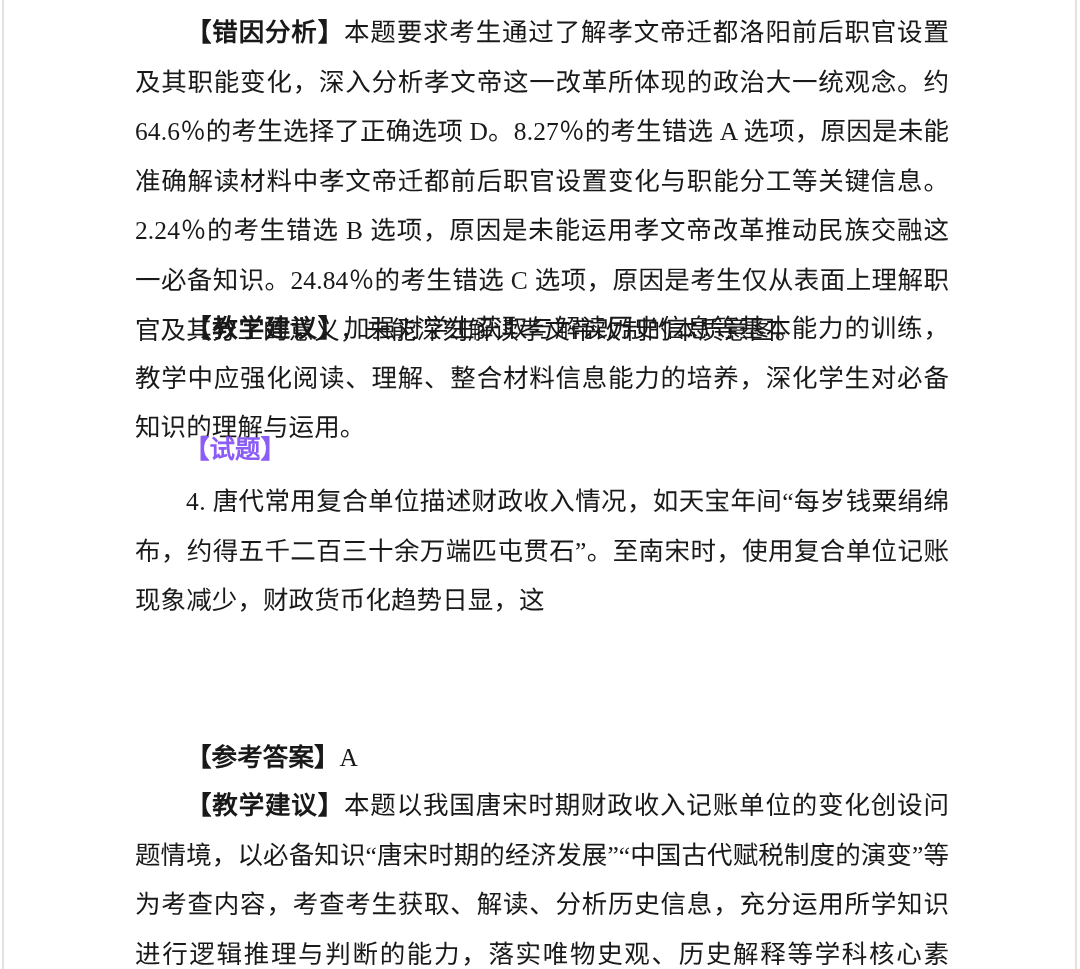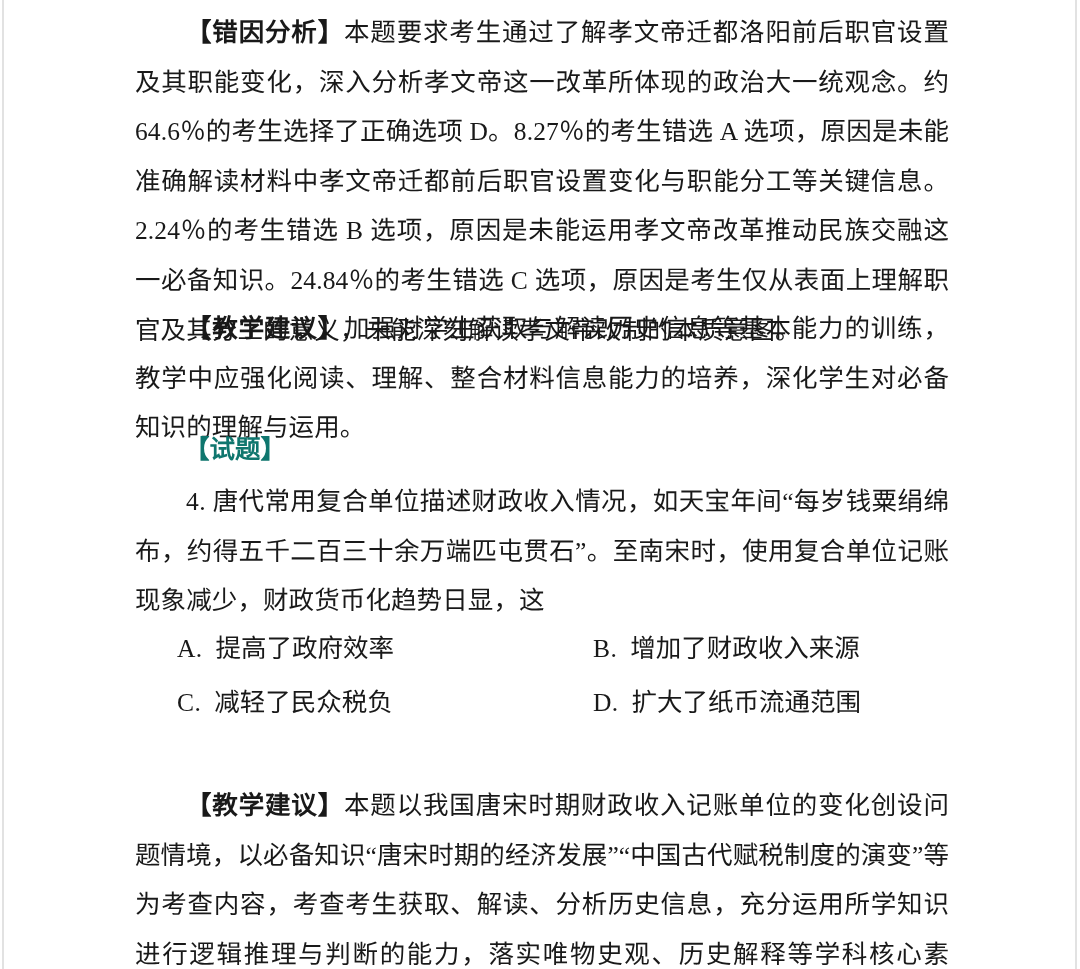--- a/index.html
+++ b/index.html
@@ -66,21 +66,21 @@
   .blk-answer     { position: absolute; top: 731px; left: 0; width: 818px; }
   .blk-intent     { position: absolute; top: 779px; left: 0; width: 818px; }
 
   
   .heading {
     font-size: 25.5px;
     line-height: 49.6px;
     margin: 0;
     text-indent: 2em;
     font-weight: 700;
-    color: #0f766e;
+    color: #8b5cf6;
   }
 
   
   .options {
     display: grid;
     grid-template-columns: 424px 394px;
     grid-auto-rows: 54px;
     align-items: center;
   }
   .option {
@@ -113,27 +113,22 @@
   </div>
 
   <div class="blk-exam-title">
     <p class="heading">【试题】</p>
   </div>
 
   <div class="blk-stem">
     <p class="para indent"><span class="lat">4.</span>&nbsp;<span>唐代常用复合单位描述财政收入情况，如天宝年间“每岁钱粟绢绵布，约得五千二百三十余万端匹屯贯石”。至南宋时，使用复合单位记账现象减少，财政货币化趋势日显，这</span></p>
   </div>
 
-  <div class="blk-options">
-    <div class="options">
-      <div class="option col-a"><span class="opt-letter lat">A.</span><span>提高了政府效率</span></div>
-      <div class="option col-b"><span class="opt-letter lat">B.</span><span>增加了财政收入来源</span></div>
-      <div class="option col-a"><span class="opt-letter lat">C.</span><span>减轻了民众税负</span></div>
-      <div class="option col-b"><span class="opt-letter lat">D.</span><span>扩大了纸币流通范围</span></div>
-    </div>
+
+  <div class="blk-answer">
+    <p class="para indent"><span class="tag">【参考答案】</span><span class="lat">A</span></p>
   </div>
-
 
   <div class="blk-intent">
     <p class="para indent"><span class="tag">【教学建议】</span><span>本题以我国唐宋时期财政收入记账单位的变化创设问题情境，以必备知识“唐宋时期的经济发展”“中国古代赋税制度的演变”等为考查内容，考查考生获取、解读、分析历史信息，充分运用所学知识进行逻辑推理与判断的能力，落实唯物史观、历史解释等学科核心素养。</span></p>
   </div>
 
 </div>
 
 </body></html>

